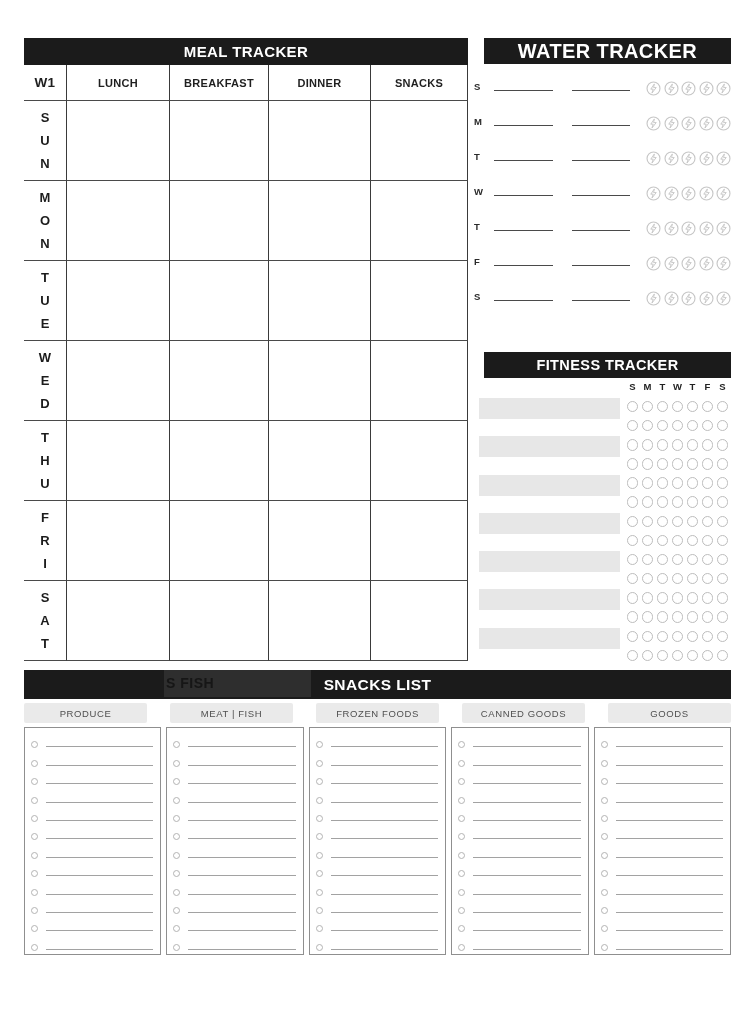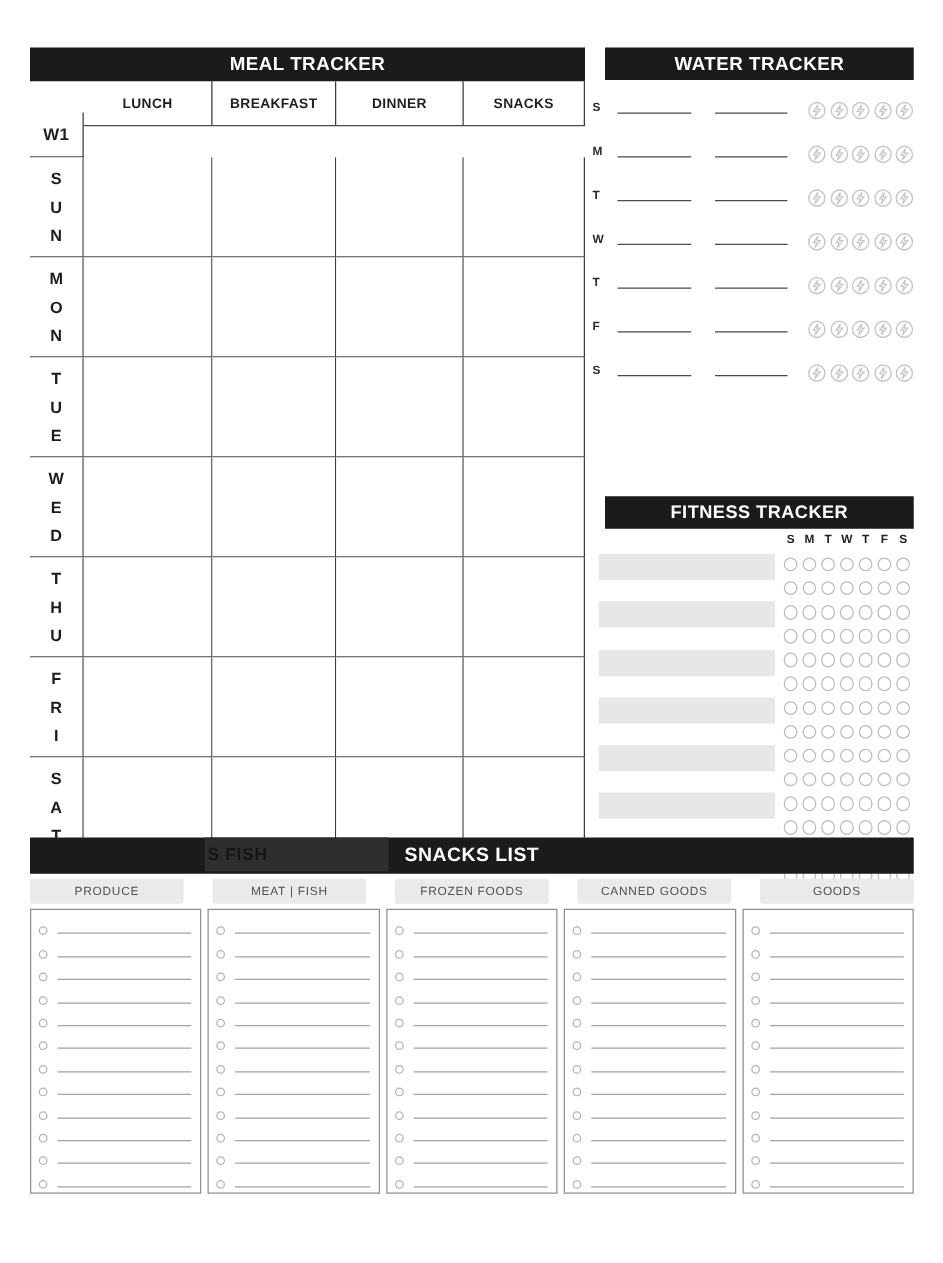--- a/index.html
+++ b/index.html
@@ -11,43 +11,43 @@
   .sheet{position:relative; width:754px; height:1010px; background:#ffffff; overflow:hidden; color:#1f1f1f;padding-left:39px;}
   .bar{background:var(--bar); color:var(--bar-text); font-weight:bold; display:flex; align-items:center; justify-content:center; letter-spacing:.4px;}
 
   
   #meal{position:absolute; left:24px; top:38px; width:444px;}
   #meal .bar{height:27px; font-size:15px;}
   .meal-grid{display:grid; grid-template-columns:43px 103px 99px 102px 97px;}
   .meal-grid .hcell{height:36px; display:flex; align-items:center; justify-content:center;
     font-weight:bold; font-size:11px; letter-spacing:.3px;
     border-right:1.5px solid var(--grid); border-bottom:1.5px solid var(--row-line);}
-  .meal-grid .hcell.week{font-size:13.5px;margin-top:25px;}
+  .meal-grid .hcell.week{font-size:13.5px;}
   .meal-grid .dcell{height:80px; border-right:1.5px solid var(--grid); border-bottom:1.5px solid var(--row-line); background:#fff;}
   .meal-grid .daylab{display:flex; flex-direction:column; align-items:center; justify-content:center;
     font-weight:bold; font-size:13px; line-height:23px; color:#1c1c1c;}
 
   
   #water{position:absolute; left:472px; top:38px; width:259px;}
-  #water .bar{height:26px; margin-left:12px; font-size:15px;}
+  #water .bar{height:26px; margin-left:12px; font-size:20px;}
   .wlabels{position:relative; height:16px; margin-top:4px; font-weight:bold; font-size:9.5px; color:#1a1a1a; letter-spacing:.2px;}
   .wlabels .lc{position:absolute; left:16px; width:72px; text-align:center;}
   .wlabels .lo{position:absolute; left:100px; width:58px; text-align:center;}
   .wlabels .le{position:absolute; left:170px; width:89px; text-align:center;}
   .wrows{margin-top:2px;}
   .wrow{position:relative; height:35px;}
   .wd{position:absolute; left:2px; bottom:9px; font-weight:bold; font-size:9.5px; color:#2a2a2a;}
   .wline{position:absolute; bottom:10px; border-bottom:1.4px solid #4a4a4a;}
   .wline.cups{left:22px; width:59px;}
   .wline.oz{left:100px; width:58px;}
   .bolts{position:absolute; right:0; bottom:5px; display:flex; gap:2.5px;}
 
   
   #fitness{position:absolute; left:479px; top:352px; width:252px;}
-  #fitness .bar{height:26px; margin-left:5px; font-size:14.5px;margin-top:45px;}
+  #fitness .bar{height:26px; margin-left:5px; font-size:14.5px;}
   .fit-days{position:relative; height:13px; margin-top:3px;}
   .fit-days .cols{position:absolute; left:146px; width:105px; display:flex;}
   .fit-days .cols span{width:15px; text-align:center; font-weight:bold; font-size:9.5px; color:#222;}
   .fit-body{margin-top:3px;}
   .fit-group{position:relative; height:38.3px;}
   .fit-block{position:absolute; left:0; top:1px; width:141px; height:21px; background:var(--block);}
   .fit-crow{position:absolute; left:146px; width:105px; height:19px; display:flex;}
   .fit-crow.r2{top:19px;}
   .fit-crow i{display:block; width:11.5px; height:11.5px; border:1px solid #bdbdbd; border-radius:50%; margin:auto;}
 

